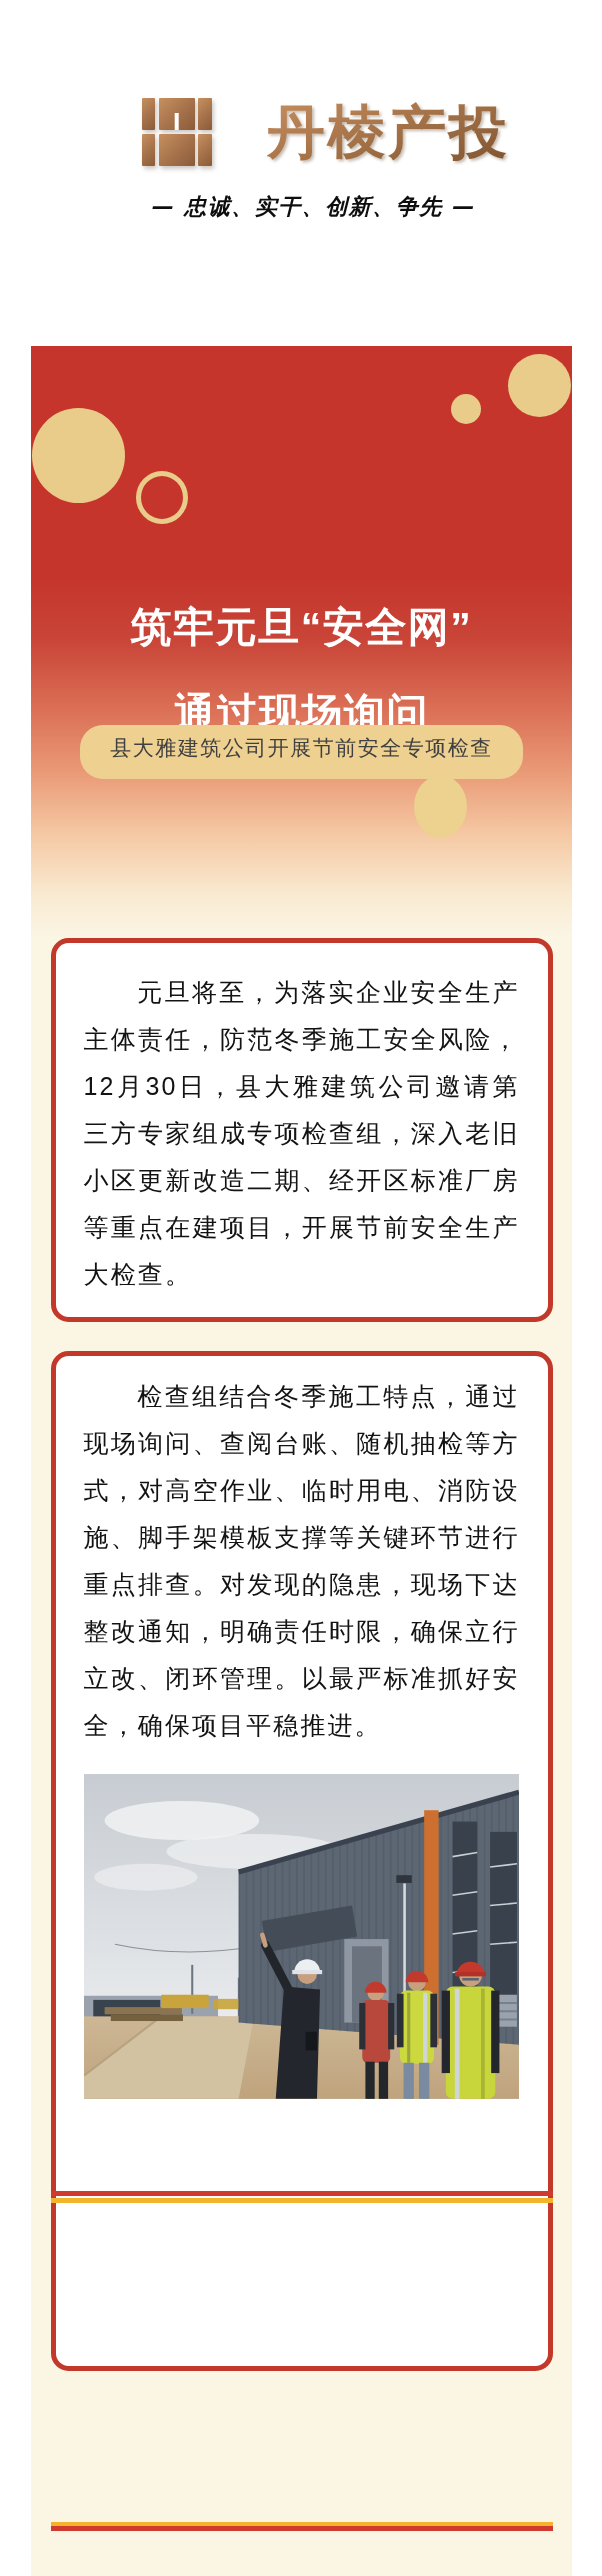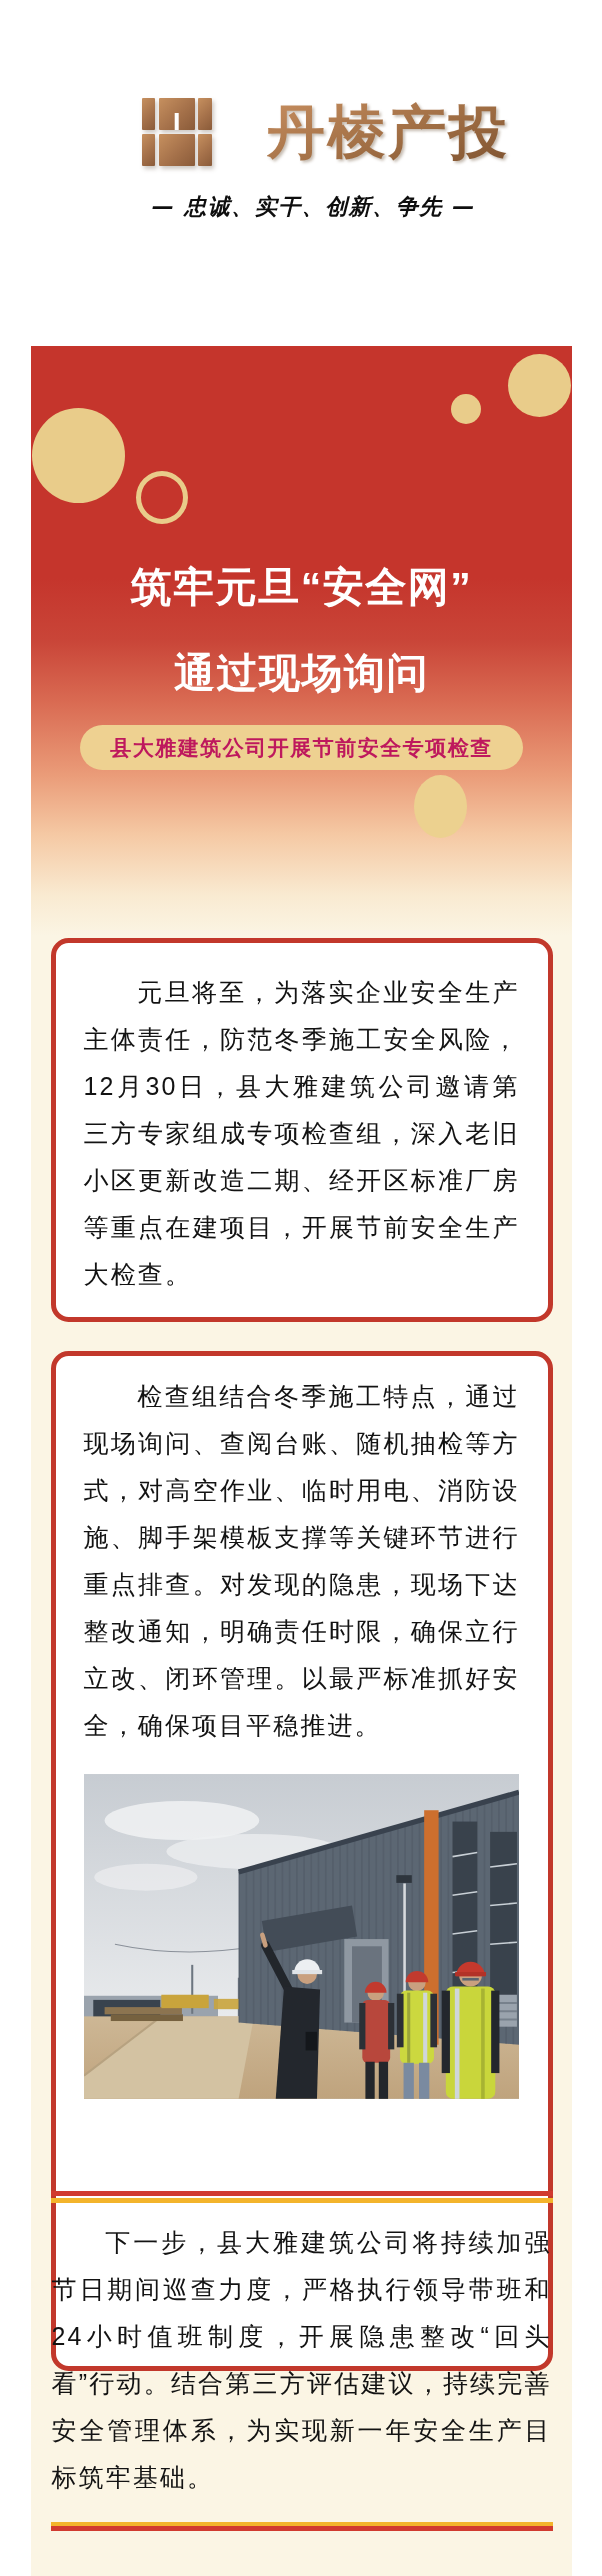--- a/index.html
+++ b/index.html
@@ -29,25 +29,25 @@
             #ea9b78 428px,#f5c9a4 489px,#f9ead1 549px,#fbf5e4 590px,#fbf5e4 100%);}
   .gc{position:absolute;background:#e9cc8a;border-radius:50%;}
   .gc.ring{background:transparent;border:5.7px solid #e9cc8a;}
   .gc.left-lg{left:0.5px;top:62px;width:93px;height:95px;}
   .gc.ring{left:105px;top:125px;width:42px;height:43px;}
   .gc.right-lg{left:477px;top:8.2px;width:63px;height:63px;}
   .gc.right-sm{left:420px;top:48px;width:30px;height:30px;}
   .gc.mid-ellipse{left:383px;top:429px;width:53px;height:63px;background:#ecd18f;}
 
   .banner-title{position:absolute;left:0;width:541px;text-align:center;color:#ffffff;
-                font-weight:bold;font-size:41px;letter-spacing:1.5px;line-height:1;}
+                font-weight:bold;font-size:41px;letter-spacing:1.5px;line-height:1;margin-top:40px;}
   .banner-title.l1{top:221px;}
   .banner-title.l2{top:307px;}
-  .pill{position:absolute;left:49px;top:379px;width:443px;height:45px;border-radius:23px;
-        background:#eed191;color:#be185d;font-weight:bold;font-size:21px;letter-spacing:1.5px;
+  .pill{position:absolute;left:49px;top:379px;width:443px;height:54px;border-radius:23px;
+        background:#eed191;color:#404040;font-weight:normal;font-size:21px;letter-spacing:1.5px;
         text-align:center;line-height:46px;}
 
   
   .card{position:absolute;left:19.6px;width:502px;background:#ffffff;border:5.2px solid #c2382b;
         border-radius:17.5px;box-sizing:border-box;}
   .card1{top:592px;height:384px;padding:26px 28px 0 28px;}
   .card2{top:1005px;height:1020px;padding:16.5px 28px 0 28px;}
   .body-text{margin:0;font-size:25px;line-height:47px;letter-spacing:2.1px;color:#131313;
              text-indent:2.15em;text-align:justify;font-weight:500;}
 
@@ -191,22 +191,19 @@
           <rect x="404" y="380" width="58" height="8" fill="#dfe3e7"></rect>
           <polygon points="388,412 458,418 452,630 372,630" fill="#23272d"></polygon>
           <rect x="430" y="500" width="22" height="36" fill="#14171b"></rect>
         </svg>
       </div>
     </div>
 
     <div class="rule red-top"></div>
     <div class="rule yellow-top"></div>
 
-    <div class="para3-wrap">
-      <p class="body-text">下一步，县大雅建筑公司将持续加强节日期间巡查力度，严格执行领导带班和24小时值班制度，开展隐患整改“回头看”行动。结合第三方评估建议，持续完善安全管理体系，为实现新一年安全生产目标筑牢基础。</p>
-    </div>
 
     <div class="rule yellow-bot"></div>
     <div class="rule red-bot"></div>
   </div>
 
 </div>
 
 
 </body></html>

